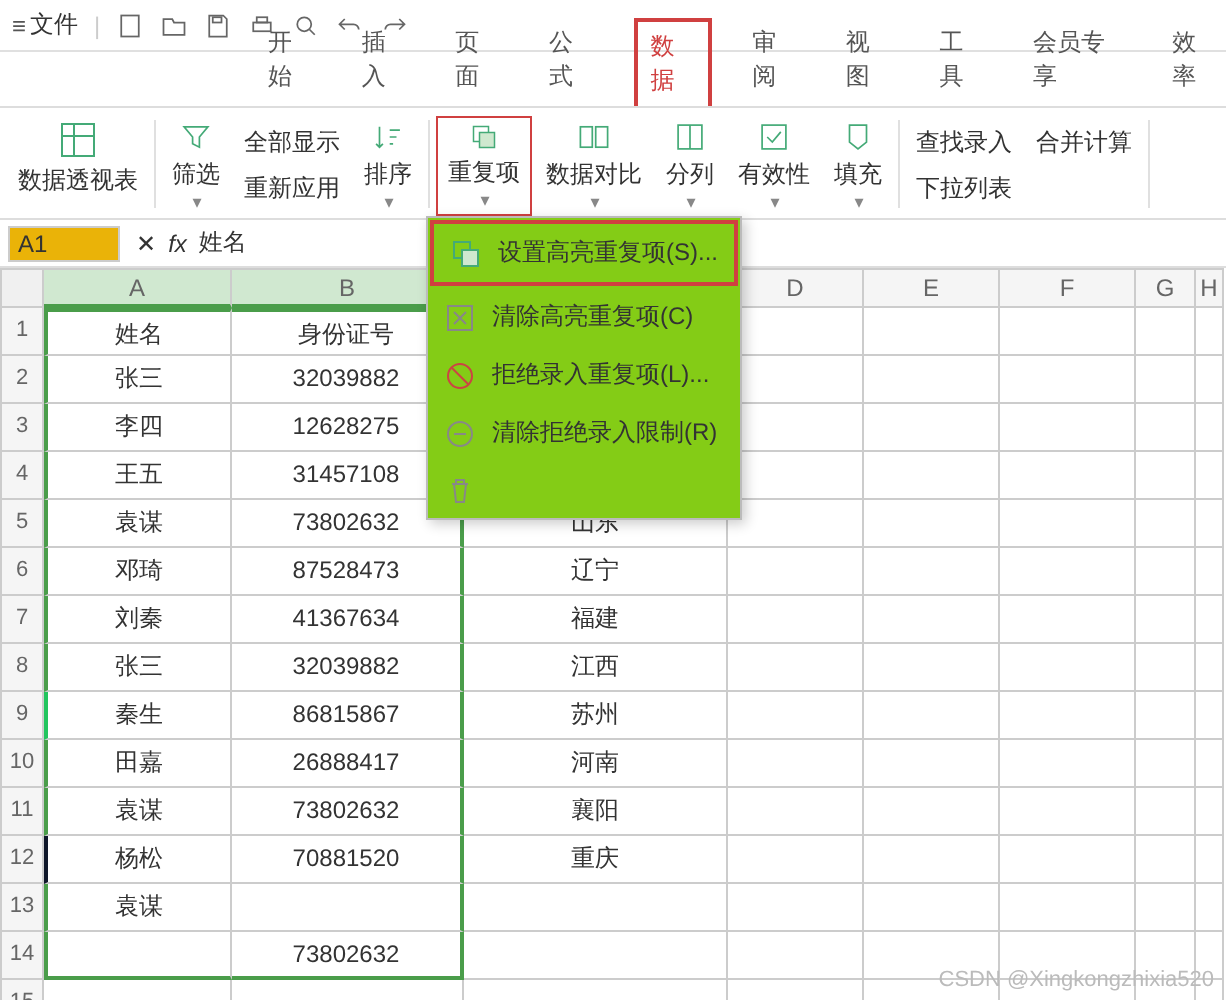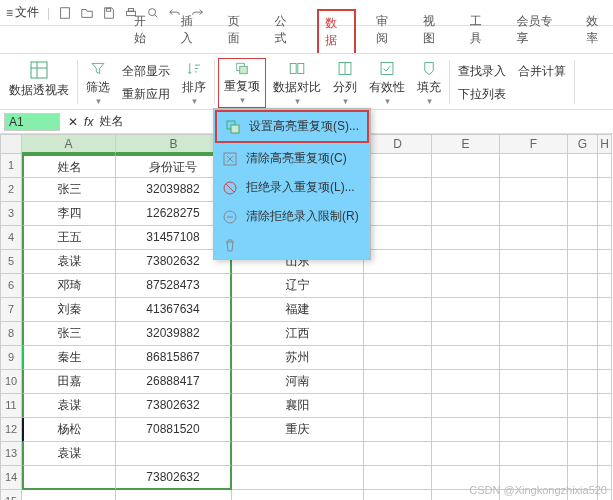--- a/index.html
+++ b/index.html
@@ -12,35 +12,35 @@
 .tab.active{color:#d04040;border:2px solid #d04040;border-bottom:none;padding:4px 6px}
 .ribbon{height:56px;display:flex;align-items:flex-start;padding:4px 4px 0;gap:2px;border-bottom:1px solid #ddd;overflow:hidden}
 .rib-item{display:flex;flex-direction:column;align-items:center;justify-content:flex-start;padding:2px 5px;color:#555;cursor:pointer;white-space:nowrap;height:50px}
 .rib-item .ri-icon{width:20px;height:20px;margin-bottom:2px}
 .rib-item.small{flex-direction:column;height:22px;gap:3px;font-size:11px}
 .rib-col{display:flex;flex-direction:column;justify-content:flex-start;gap:1px}
 .rib-sep{width:1px;background:#e0e0e0;height:44px;margin:2px 1px}
 .rib-item.highlight{border:1px solid #d04040;color:#333}
 .chev{font-size:9px;margin-left:1px;color:#888}
 .formula-bar{height:24px;display:flex;align-items:center;border-bottom:1px solid #ddd;padding:0 4px;gap:8px}
-.name-box{width:56px;border:1px solid #ccc;height:18px;padding:0 4px;display:flex;align-items:center;background:#86efac}
+.name-box{width:56px;border:1px solid #ccc;height:18px;padding:0 4px;display:flex;align-items:center;background:#eab308}
 .fx-area{display:flex;align-items:center;gap:6px;color:#888}
 .fx-area .fx{font-style:italic}
 .grid-wrap{position:relative}
 .col-headers{display:flex;height:20px}
 .corner{width:22px;border:1px solid #ccc;background:#f0f0f0}
 .ch{border:1px solid #ccc;border-left:none;background:#f5f5f5;text-align:center;line-height:18px;color:#666}
 .ch.sel{background:#d0e8d0;border-bottom:2px solid #4a9d4a}
 .row{display:flex;height:24px}
 .rh{width:22px;border:1px solid #ccc;border-top:none;background:#f5f5f5;text-align:center;line-height:22px;color:#666;font-size:11px}
 .cell{border:1px solid #ccc;border-top:none;border-left:none;line-height:22px;text-align:center;overflow:hidden}
 .cell.sel{border-right:2px solid #4a9d4a}
 .cell.sel-a{border-left:2px solid #4a9d4a}
 .ca{width:94px}.cb{width:116px}.cc{width:132px}.cd{width:68px}.ce{width:68px}.cf{width:68px}.cg{width:30px}.chh{width:14px}
-.dropdown{position:absolute;left:213px;top:108px;width:158px;background:#7dd3fc;border:1px solid #bbb;box-shadow:2px 2px 6px rgba(0,0,0,.2);z-index:10}
+.dropdown{position:absolute;left:213px;top:108px;width:158px;background:#84cc16;border:1px solid #bbb;box-shadow:2px 2px 6px rgba(0,0,0,.2);z-index:10}
 .dd-item{display:flex;align-items:center;padding:6px 8px;gap:8px;cursor:pointer}
 .dd-item.hl{border:2px solid #d04040;margin:1px}
 .dd-icon{width:16px;height:16px;flex-shrink:0}
 .watermark{position:absolute;right:6px;bottom:4px;color:#bbb;font-size:11px}
 svg{display:block}
 </style>
 </head>
 <body>
 
 <div class="topbar">

